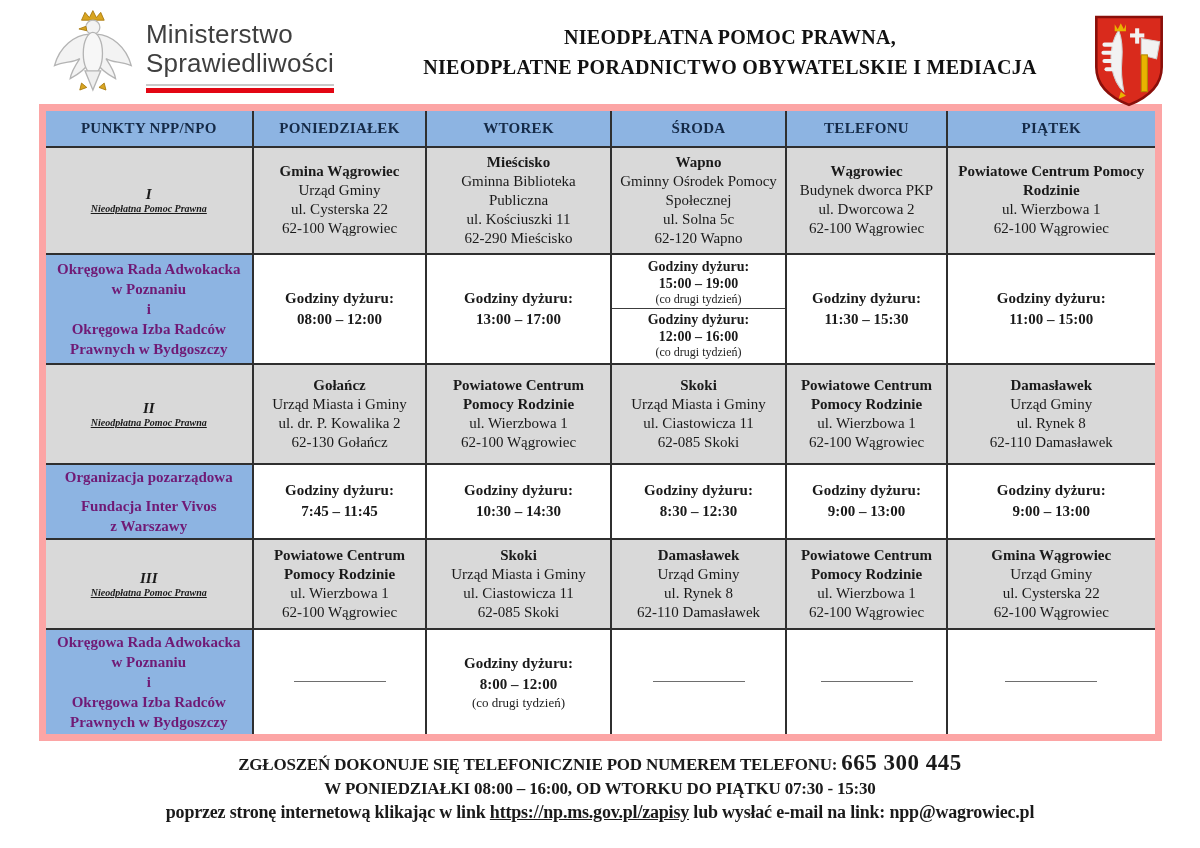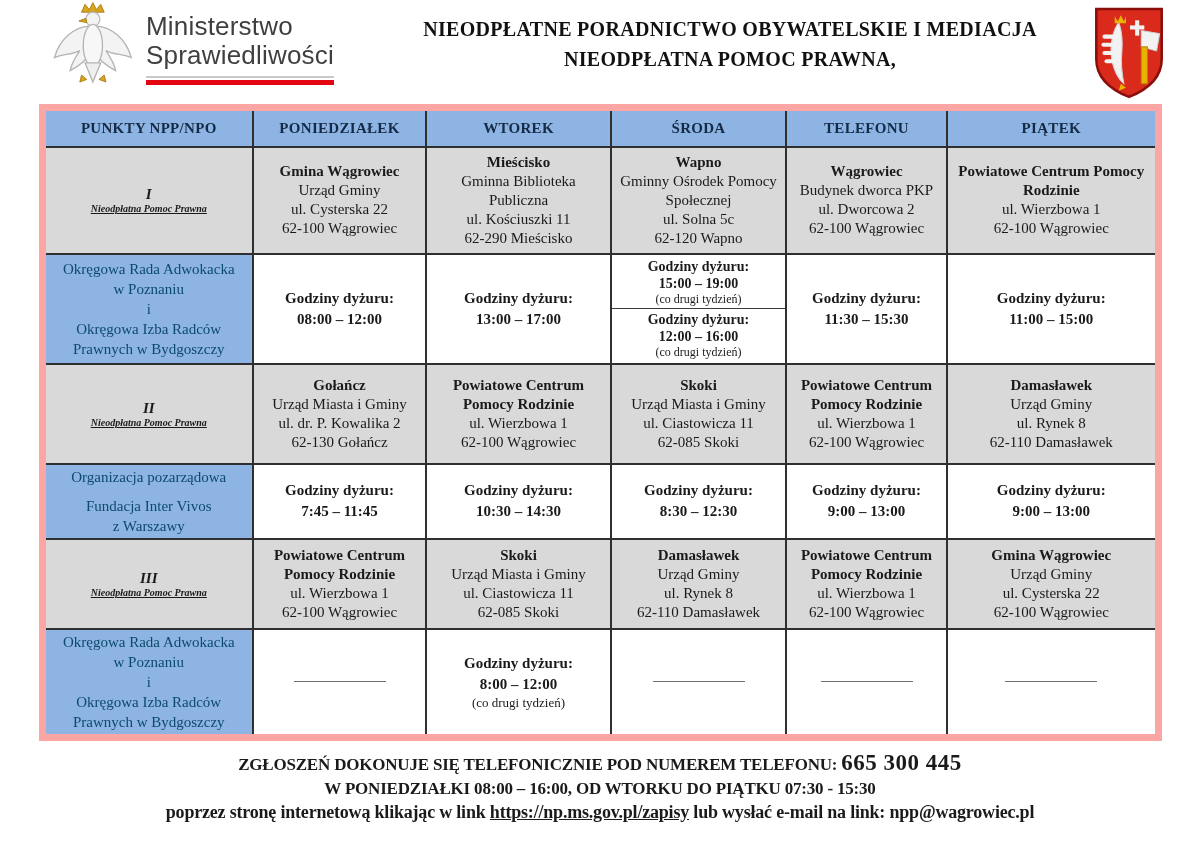--- a/index.html
+++ b/index.html
@@ -1,21 +1,21 @@
 <!DOCTYPE html>
 <html lang="pl"><head>
 <meta charset="utf-8">
 <style>
   html,body{margin:0;padding:0;}
   body{
     width:1200px;height:848px;overflow:hidden;background:#ffffff;
     font-family:"Liberation Serif","DejaVu Serif",serif;color:#1a1a1a;
   }
   
-  .top{display:flex;align-items:flex-start;padding:0 34px 0 48px;height:102px;box-sizing:border-box;justify-content:flex-end;}
+  .top{display:flex;align-items:flex-start;padding:8px 34px 0 48px;height:102px;box-sizing:border-box;justify-content:flex-end;}
   .brand{display:flex;align-items:flex-start;gap:10px;width:330px;flex:0 0 auto;}
   .brand svg{display:block;}
   .brand-text{margin-top:12px;}
   .brand-line{
     font-family:"Liberation Sans","DejaVu Sans",sans-serif;
     font-size:26px;line-height:29px;color:#3f3f3f;letter-spacing:.2px;
   }
   .brand-underline{margin-top:6px;height:9px;border-top:2px solid #c9c9c9;}
   .brand-underline .red{height:5px;background:#e30613;margin-top:2px;}
   .title-wrap{flex:1 1 auto;text-align:center;margin-top:14px;}
@@ -36,21 +36,21 @@
   tbody tr:nth-child(3){height:100px}
   tbody tr:nth-child(4){height:70px}
   tbody tr:nth-child(5){height:90px}
   tbody tr:nth-child(6){height:102px}
   tr.location td{background:#D9D9D9;}
   tr.hours td{background:#ffffff;}
   tr.hours td.label{background:#8DB4E2;}
   tr.location td.label{background:#D9D9D9;}
   .lbl-numeral{font-size:15px;font-weight:bold;font-style:italic;}
   .lbl-name{font-size:10px;font-weight:bold;font-style:italic;text-decoration:underline;}
-  .lbl-line{font-size:15px;font-weight:normal;line-height:20px;color:#0c4a6e;}
+  .lbl-line{font-size:15px;font-weight:bold;line-height:20px;color:#701a75;}
   .lbl-gap{margin-top:9px;}
   .loc-title{font-size:15px;font-weight:bold;line-height:19px;}
   .loc-line{font-size:15px;line-height:19px;}
   .hours .h-head,.hours .h-time{font-size:15px;font-weight:bold;line-height:21px;}
   .hours .h-note{font-size:13px;line-height:16px;}
   td.split{padding:0;}
   .split-part{height:53px;display:flex;align-items:center;justify-content:center;box-sizing:border-box;}
   .split-top{border-bottom:1.5px solid #3c3c3c;}
   .split .h-head,.split .h-time{font-size:14px;line-height:17px;font-weight:bold;}
   .split .h-note{font-size:12px;line-height:14px;}
@@ -88,22 +88,22 @@
     </svg>
     <div class="brand-text">
       <div class="brand-line">Ministerstwo</div>
       <div class="brand-line">Sprawiedliwości</div>
       <div class="brand-underline">
           <div class="red"></div>
         </div>
     </div>
   </div>
   <div class="title-wrap">
+    <div class="title-line">NIEODPŁATNA POMOC PRAWNA,</div>
     <div class="title-line">NIEODPŁATNE PORADNICTWO OBYWATELSKIE I MEDIACJA</div>
-    <div class="title-line">NIEODPŁATNA POMOC PRAWNA,</div>
   </div>
   <div class="crest-wrap">
     <svg width="74" height="94" viewBox="0 0 72 92" aria-hidden="true">
       <path d="M4 3 H68 V52 Q68 76 36 89 Q4 76 4 52 Z" fill="#D92A1C" stroke="#8a0f0a" stroke-width="2.5"></path>
 
       <path d="M26 16 C20 24 17 38 19 52 C21 63 25 71 31 76 C29 66 28 56 29 46 C30 34 29 24 26 16 Z" fill="#f2f2f2" stroke="#cfcfcf" stroke-width="1"></path>
       <rect x="10" y="28" width="15" height="4" rx="2" fill="#f2f2f2"></rect>
       <rect x="9" y="36" width="17" height="4" rx="2" fill="#f2f2f2"></rect>
       <rect x="10" y="44" width="16" height="4" rx="2" fill="#f2f2f2"></rect>
       <rect x="12" y="52" width="13" height="4" rx="2" fill="#f2f2f2"></rect>

